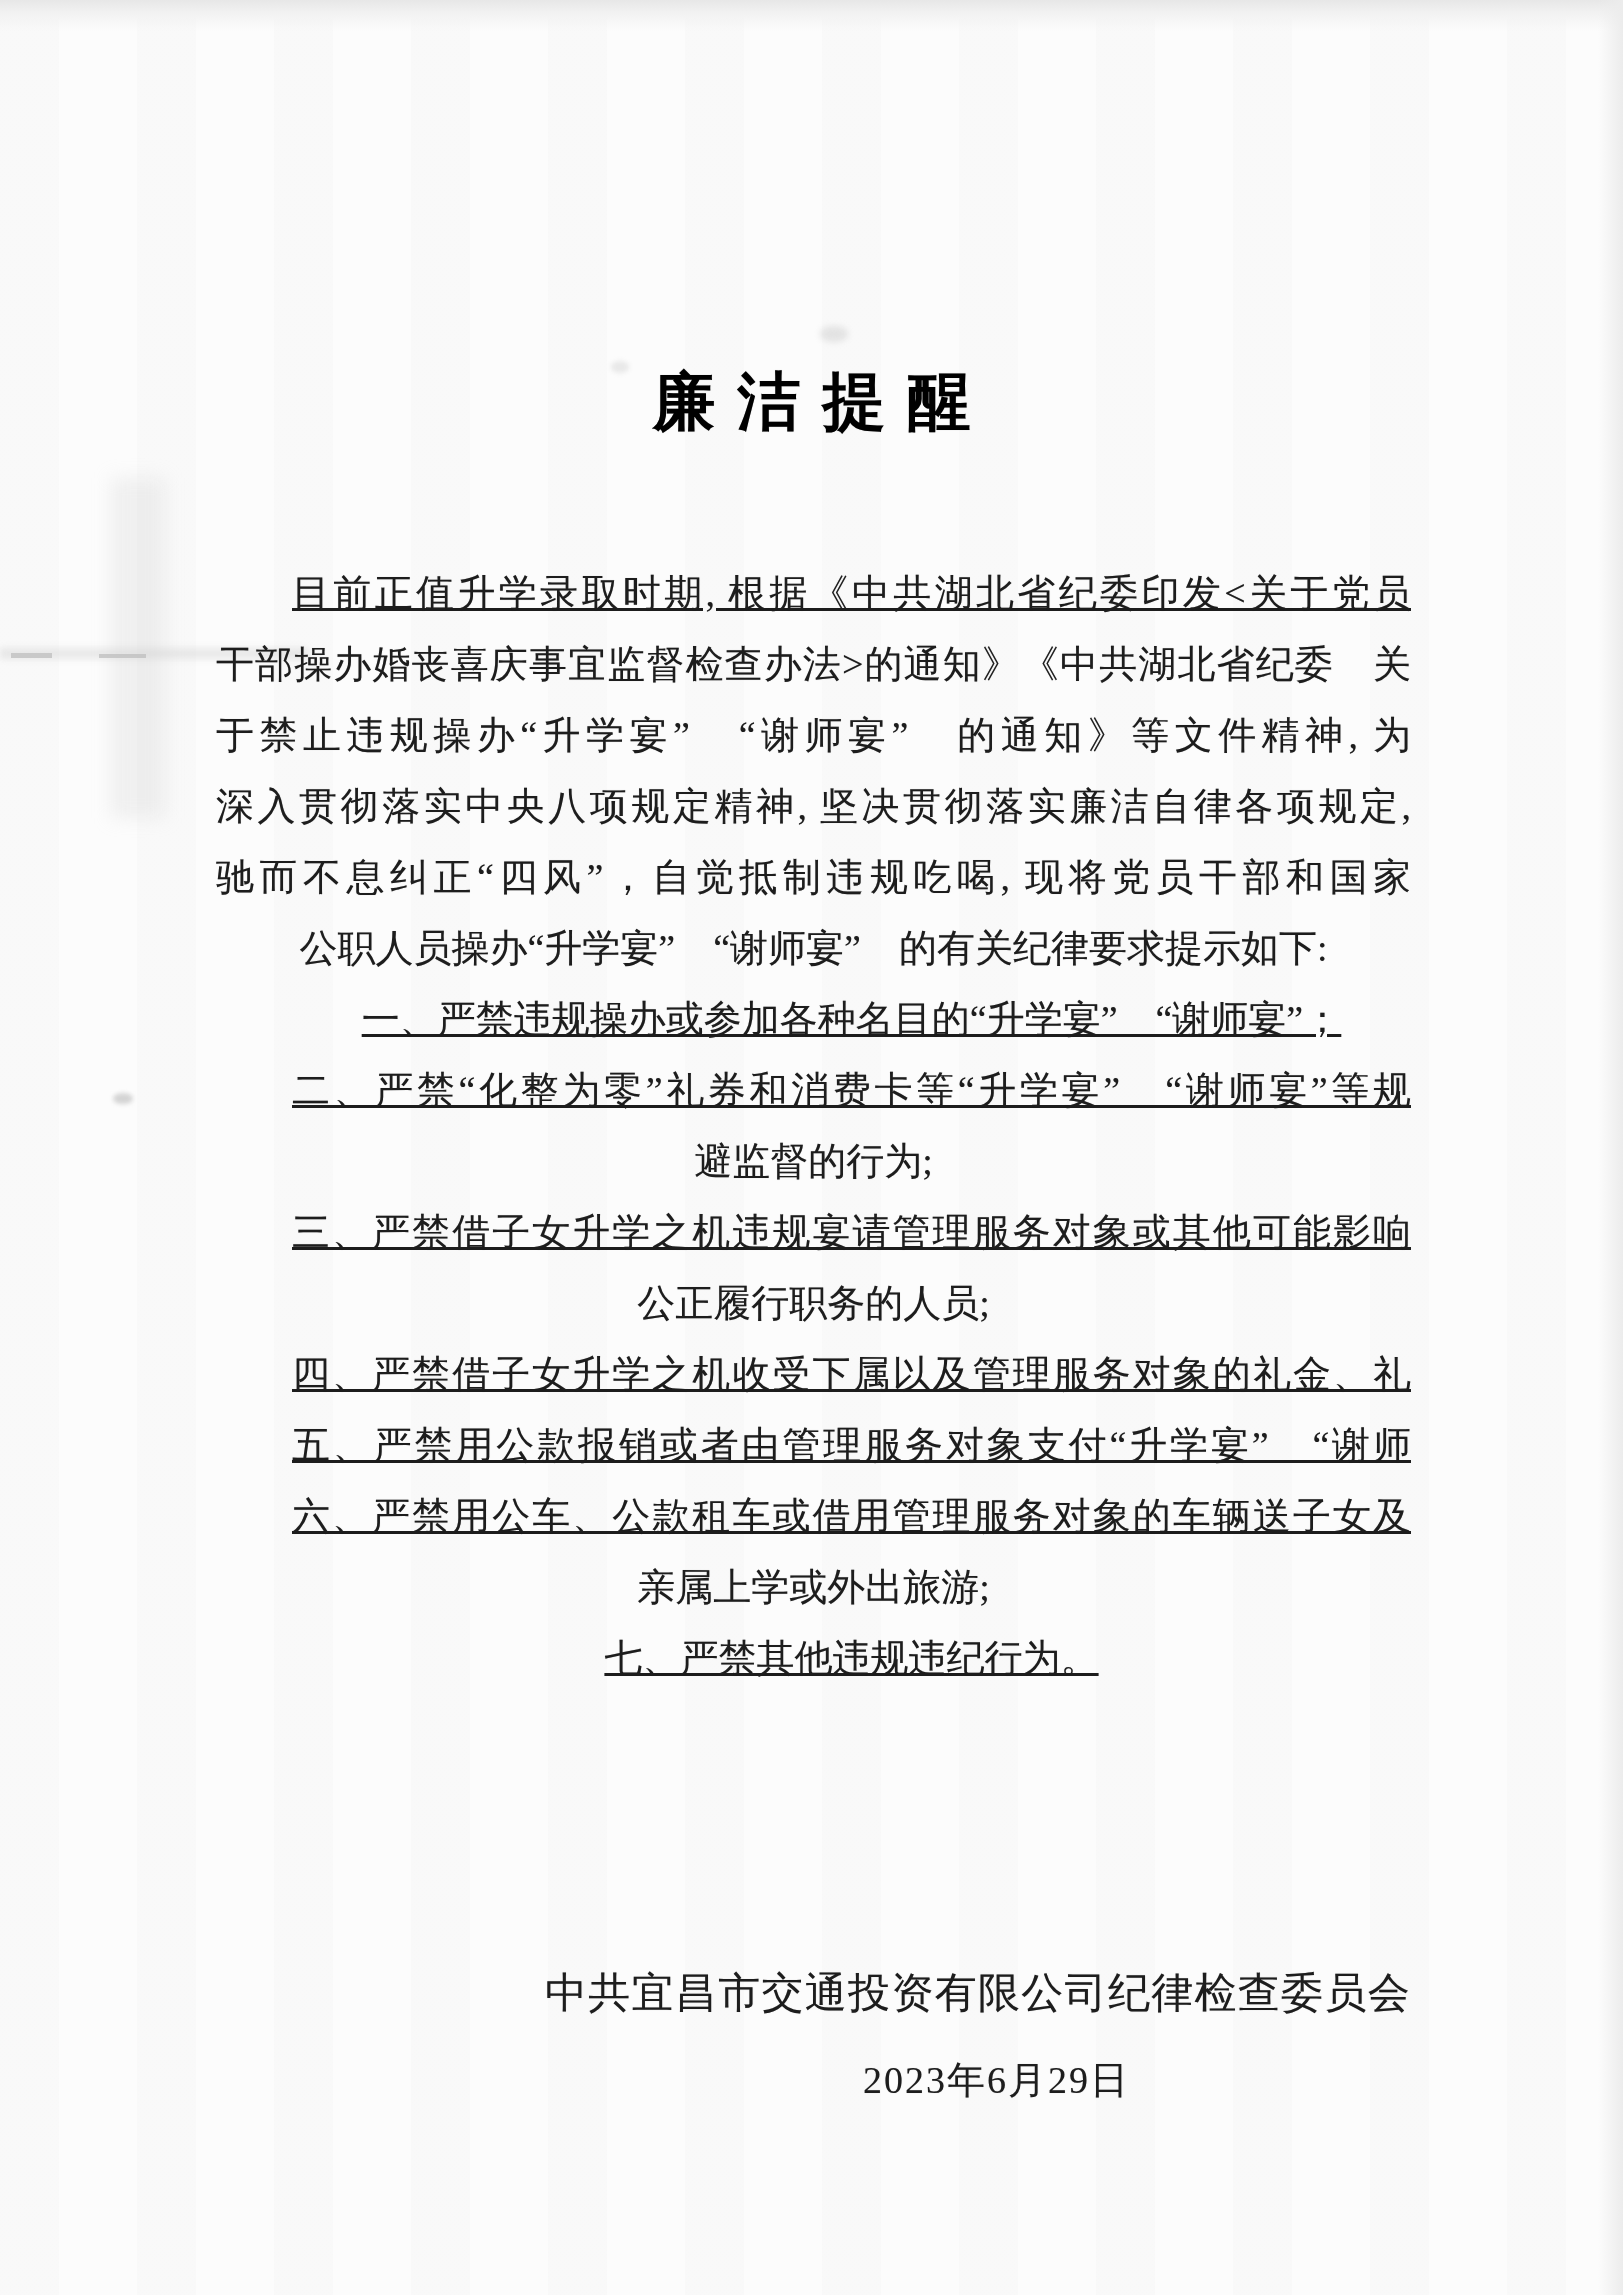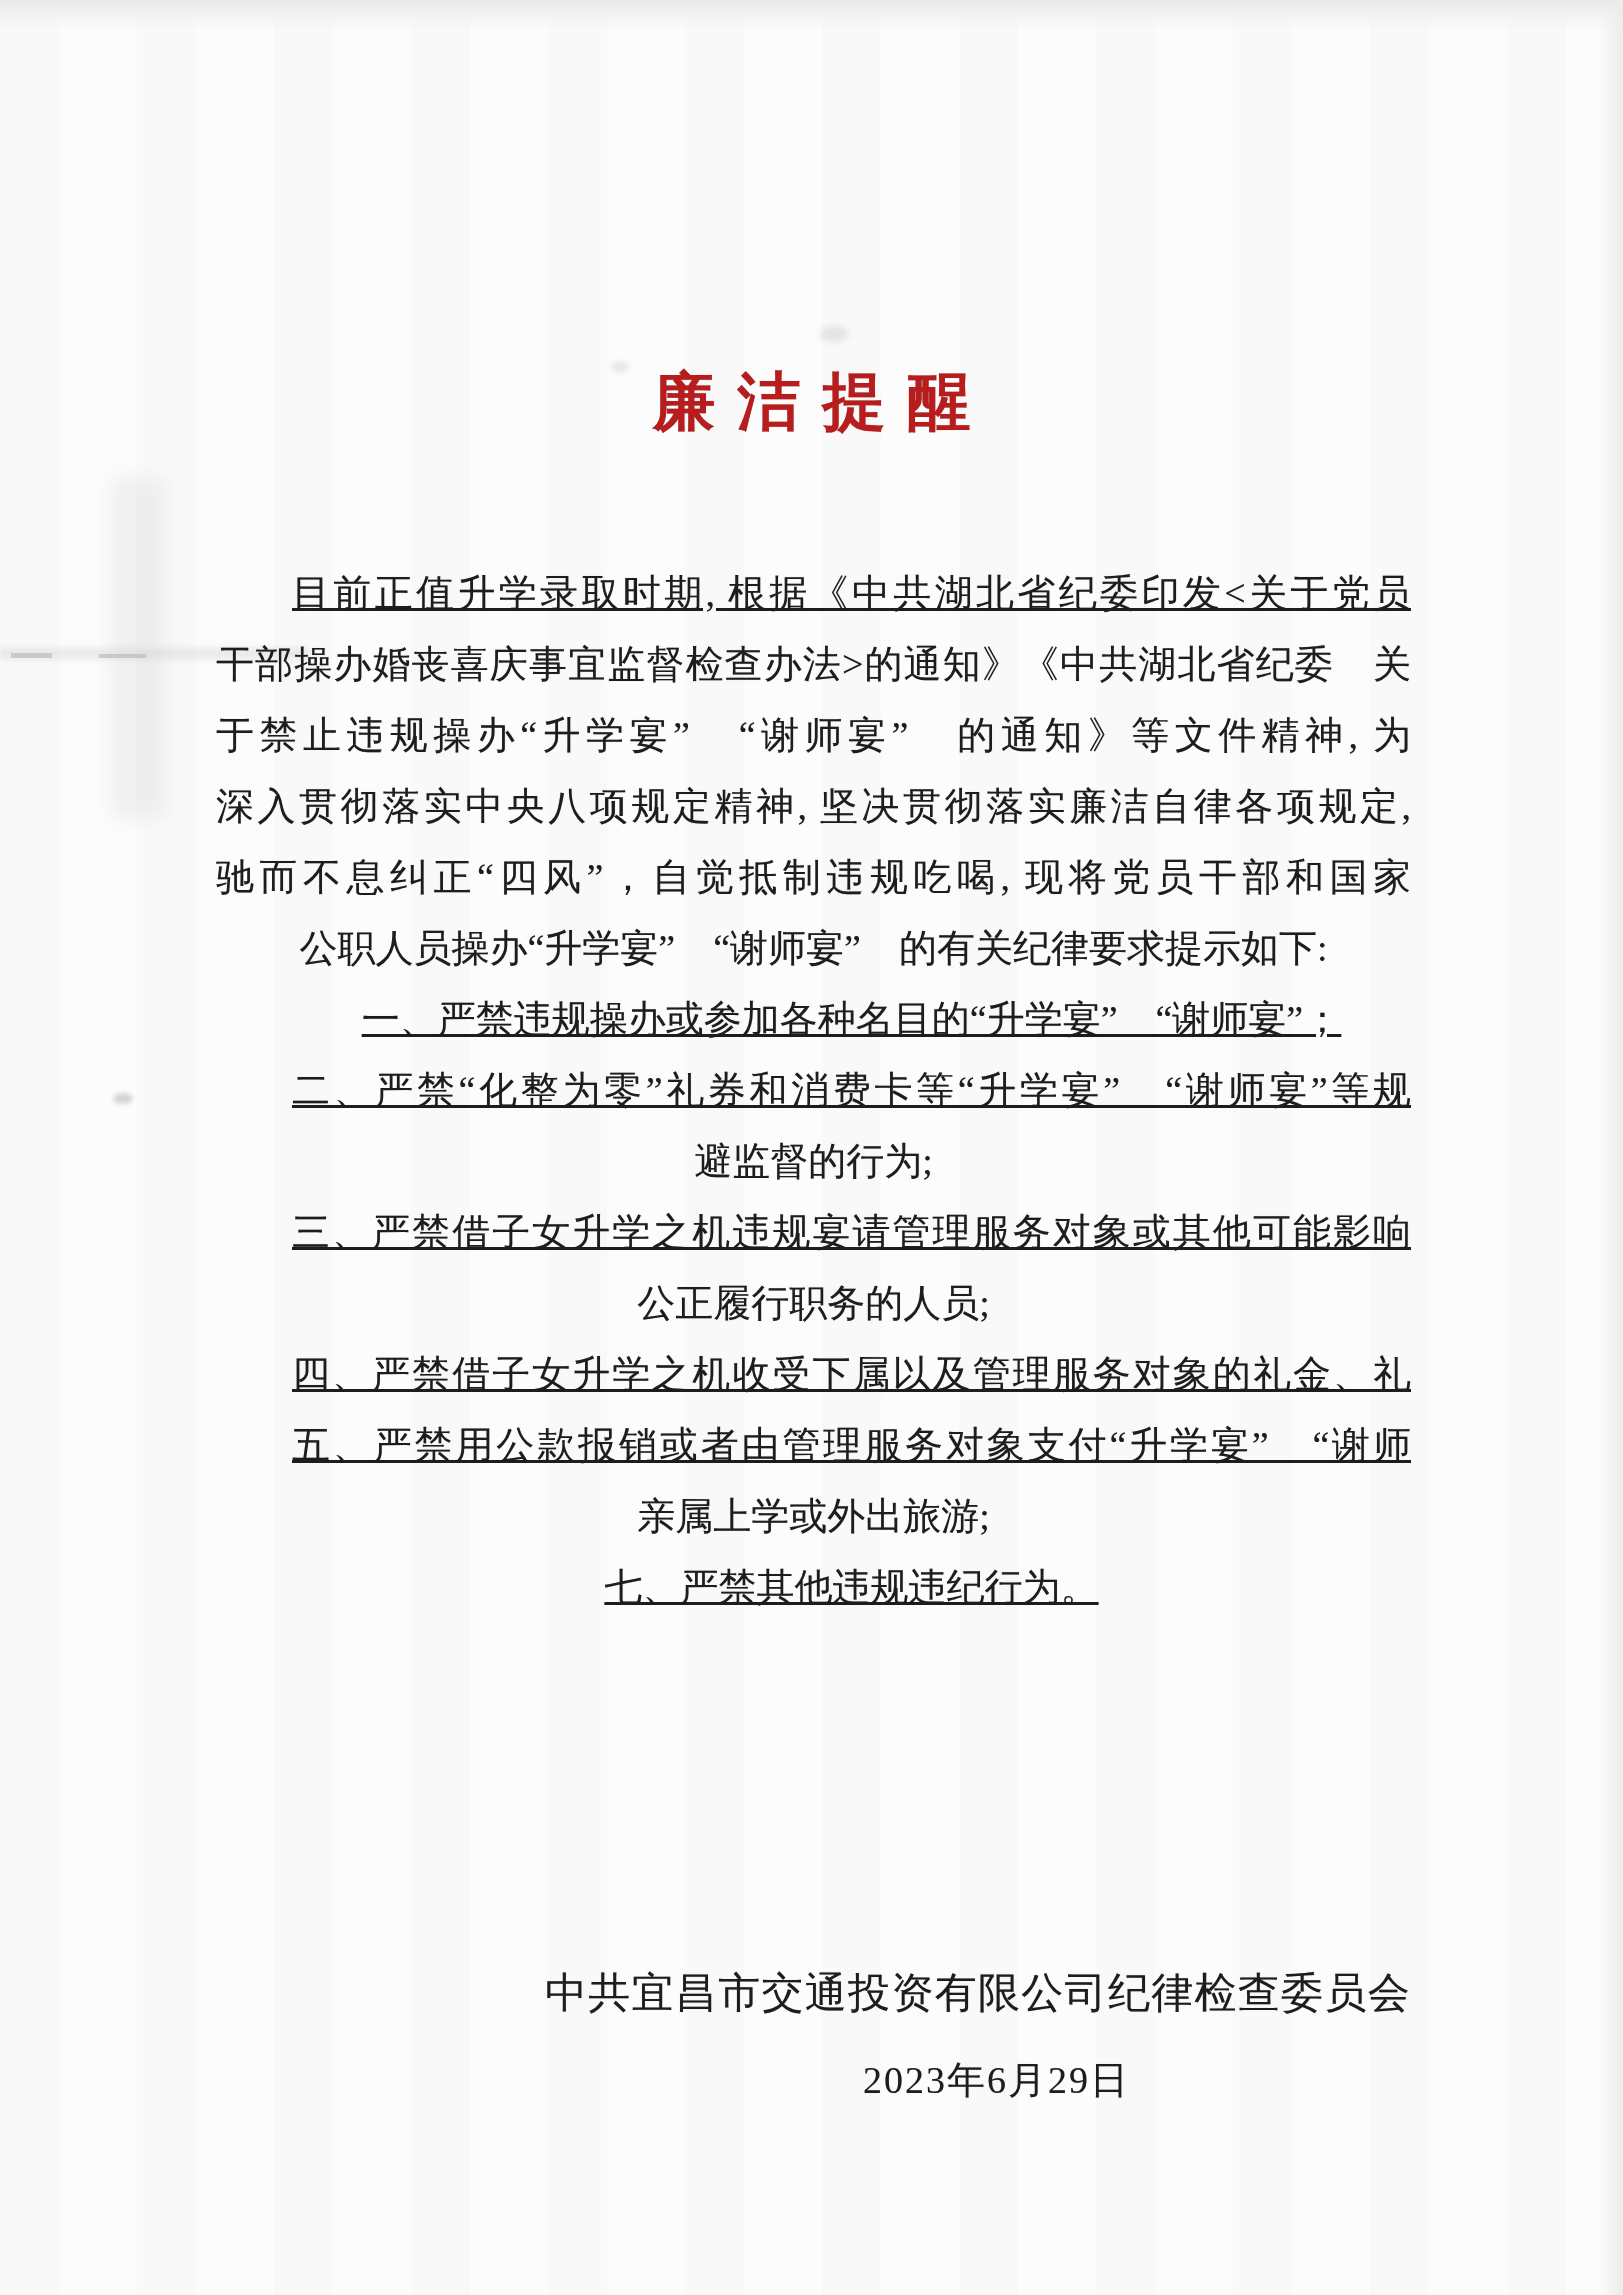--- a/index.html
+++ b/index.html
@@ -95,21 +95,21 @@
   .doc-title {
     position: absolute;
     top: 359px;
     left: 0;
     width: 100%;
     text-align: center;
     font-size: 63px;
     font-weight: bold;
     letter-spacing: 22px;
     text-indent: 22px;
-    color: #b91c1c;
+    color: #000000;
     text-shadow: 0 0 0.7px rgba(20,20,20,0.45);
   }
   .body-text {
     position: absolute;
     left: 216px;
     top: 558px;
     width: 1195px;
     font-size: 38px;
     line-height: 71px;
     text-shadow: 0 0 0.7px rgba(25,25,25,0.4);
@@ -167,20 +167,21 @@
     <div class="line fill">深入贯彻落实中央八项规定精神, 坚决贯彻落实廉洁自律各项规定,</div>
     <div class="line fill">驰而不息纠正“四风”，自觉抵制违规吃喝, 现将党员干部和国家</div>
     <div class="line">公职人员操办“升学宴”　“谢师宴”　的有关纪律要求提示如下:</div>
     <div class="line indent">一、严禁违规操办或参加各种名目的“升学宴”　“谢师宴”；</div>
     <div class="line indent fill">二、严禁“化整为零”礼券和消费卡等“升学宴”　“谢师宴”等规</div>
     <div class="line">避监督的行为;</div>
     <div class="line indent fill">三、严禁借子女升学之机违规宴请管理服务对象或其他可能影响</div>
     <div class="line">公正履行职务的人员;</div>
     <div class="line indent fill">四、严禁借子女升学之机收受下属以及管理服务对象的礼金、礼</div>
     <div class="line indent fill">五、严禁用公款报销或者由管理服务对象支付“升学宴”　“谢师</div>
+    <div class="line indent fill">六、严禁用公车、公款租车或借用管理服务对象的车辆送子女及</div>
     <div class="line">亲属上学或外出旅游;</div>
     <div class="line indent">七、严禁其他违规违纪行为。</div>
   </div>
 
   <div class="signature-line">中共宜昌市交通投资有限公司纪律检查委员会</div>
   <div class="date-line">2023年6月29日</div>
 
 </div>
 
 

